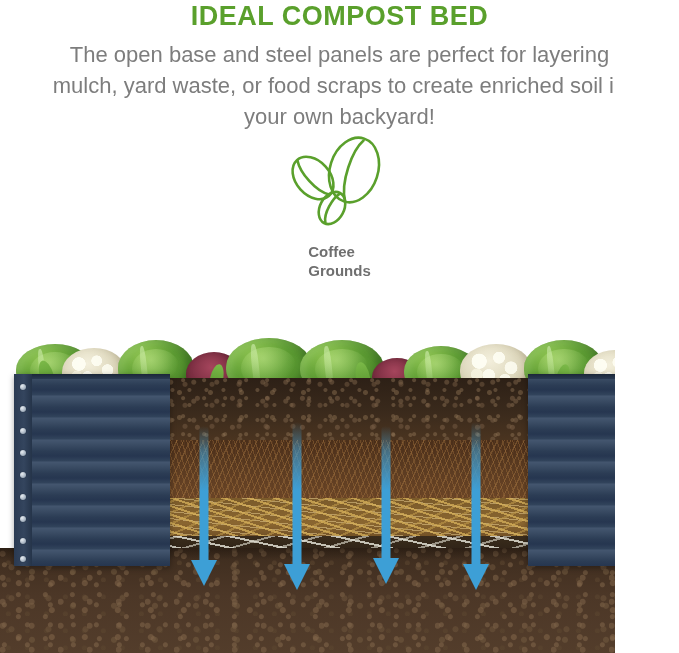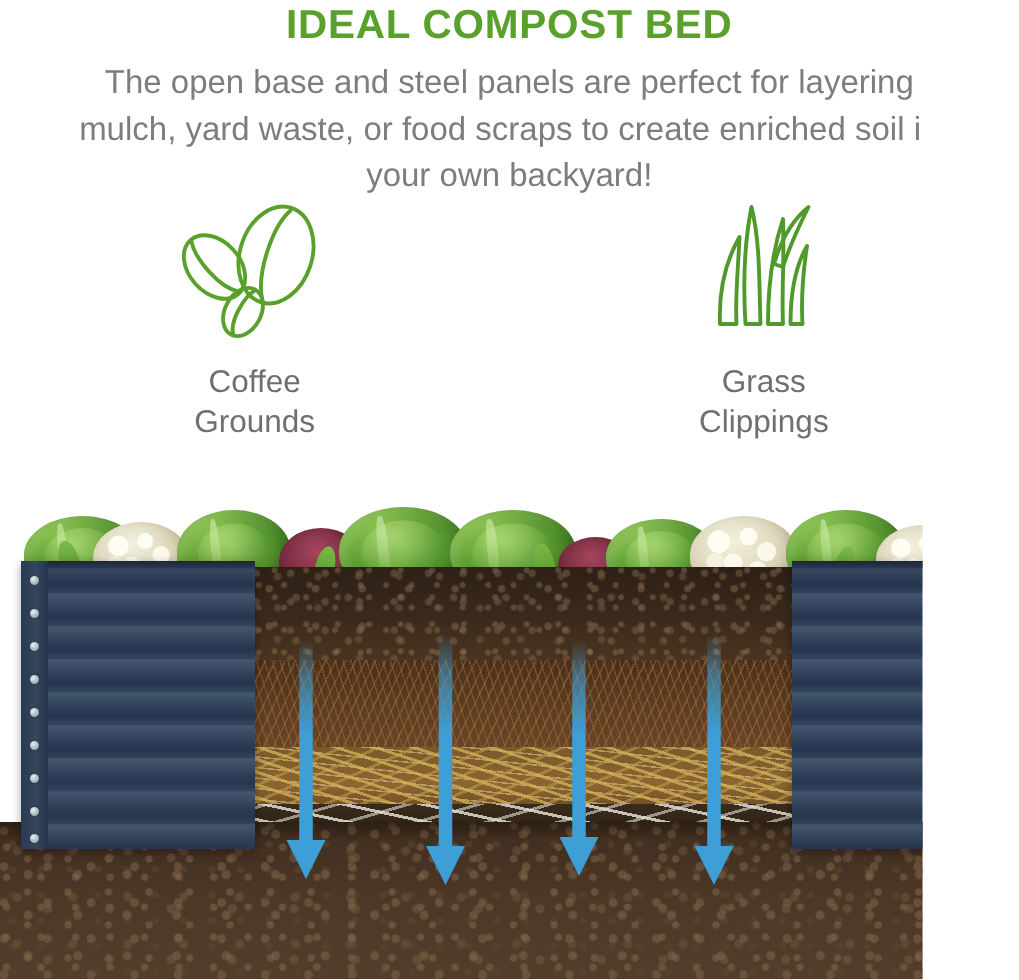--- a/index.html
+++ b/index.html
@@ -25,22 +25,22 @@
   }
 
   
   .features {
     position: absolute; left: 0; top: 132px; width: 679px;
     display: flex; justify-content: space-around; align-items: flex-start;
   }
   .feature { width: 200px; display: flex; flex-direction: column; align-items: center; }
   .feature-icon { height: 96px; display: flex; align-items: center; justify-content: center; }
   .feature-label {
-    margin-top: 14px; font-size: 21px; color: #6f6f6f;
-    text-align: center; line-height: 1.28; font-weight: 400; white-space: pre-line;
+    margin-top: 14px; font-size: 15px; color: #6f6f6f;
+    text-align: left; line-height: 1.28; font-weight: 700; white-space: pre-line;
   }
 
   
   .scene { position: absolute; left: 0; top: 330px; width: 679px; height: 323px; overflow: hidden; }
 
   
   .plants { position: absolute; left: 0; top: 0; width: 679px; height: 62px; overflow: hidden; }
   .veg {
     position: absolute; bottom: -4px; border-radius: 50% 50% 46% 46%;
   }
@@ -221,33 +221,20 @@
           <ellipse cx="28" cy="46" rx="17" ry="24" transform="rotate(-42 28 46)"></ellipse>
           <path d="M28 23 C22 33 21 58 29 69" transform="rotate(-42 28 46)"></path>
           <ellipse cx="47" cy="76" rx="12" ry="17" transform="rotate(28 47 76)"></ellipse>
           <path d="M47 60 C43 67 42 85 48 92" transform="rotate(28 47 76)"></path>
         </svg>
       </div>
       <div class="feature-label">Coffee
 Grounds</div>
     </div>
 
-    <div class="feature">
-      <div class="feature-icon">
-        <svg width="100" height="96" viewBox="0 0 100 96" fill="none" stroke="#4f9a2b" stroke-width="2.6" stroke-linecap="round" stroke-linejoin="round">
-          <path d="M21 84 C20 60 26 40 34 26 C33 49 31 66 32 84 Z"></path>
-          <path d="M38 84 C36 52 38 26 42 6 C48 30 47 58 48 84 Z"></path>
-          <path d="M53 84 C53 56 57 32 63 14 C64 42 62 62 63 84 Z"></path>
-          <path d="M57 44 C62 27 70 14 80 6 C72 22 67 33 63 46 Z"></path>
-          <path d="M68 84 C68 60 72 44 79 32 C76 52 75 68 76 84 Z"></path>
-        </svg>
-      </div>
-      <div class="feature-label">Grass
-Clippings</div>
-    </div>
 
 
   </div>
 
   <div class="scene">
 
     <div class="plants">
       <div class="veg cabbage" style="left:16px;  width:78px; height:52px;"></div>
       <div class="veg cauli" style="left:62px;  width:64px; height:48px;"></div>
       <div class="veg cabbage" style="left:118px; width:76px; height:56px;"></div>

